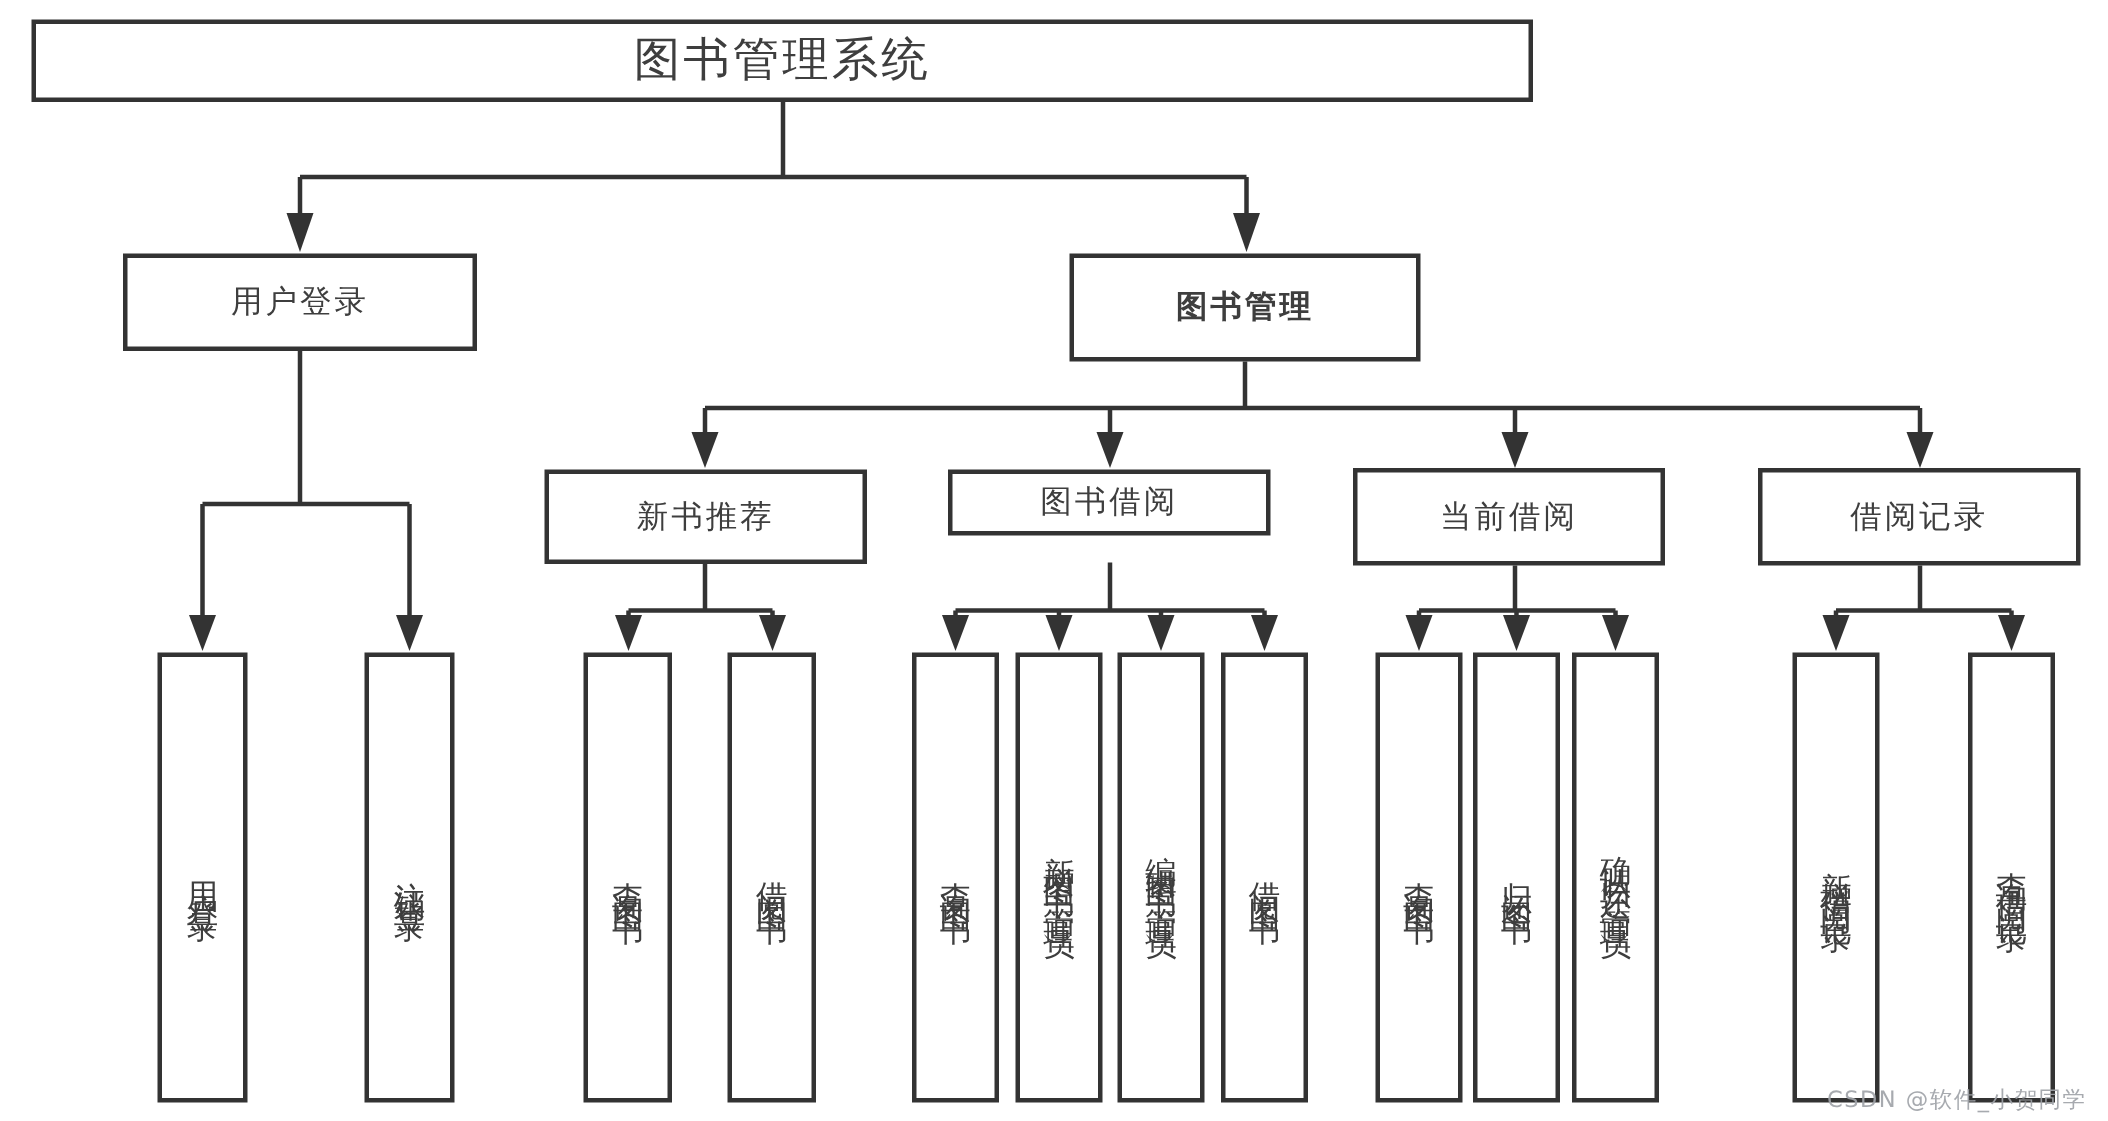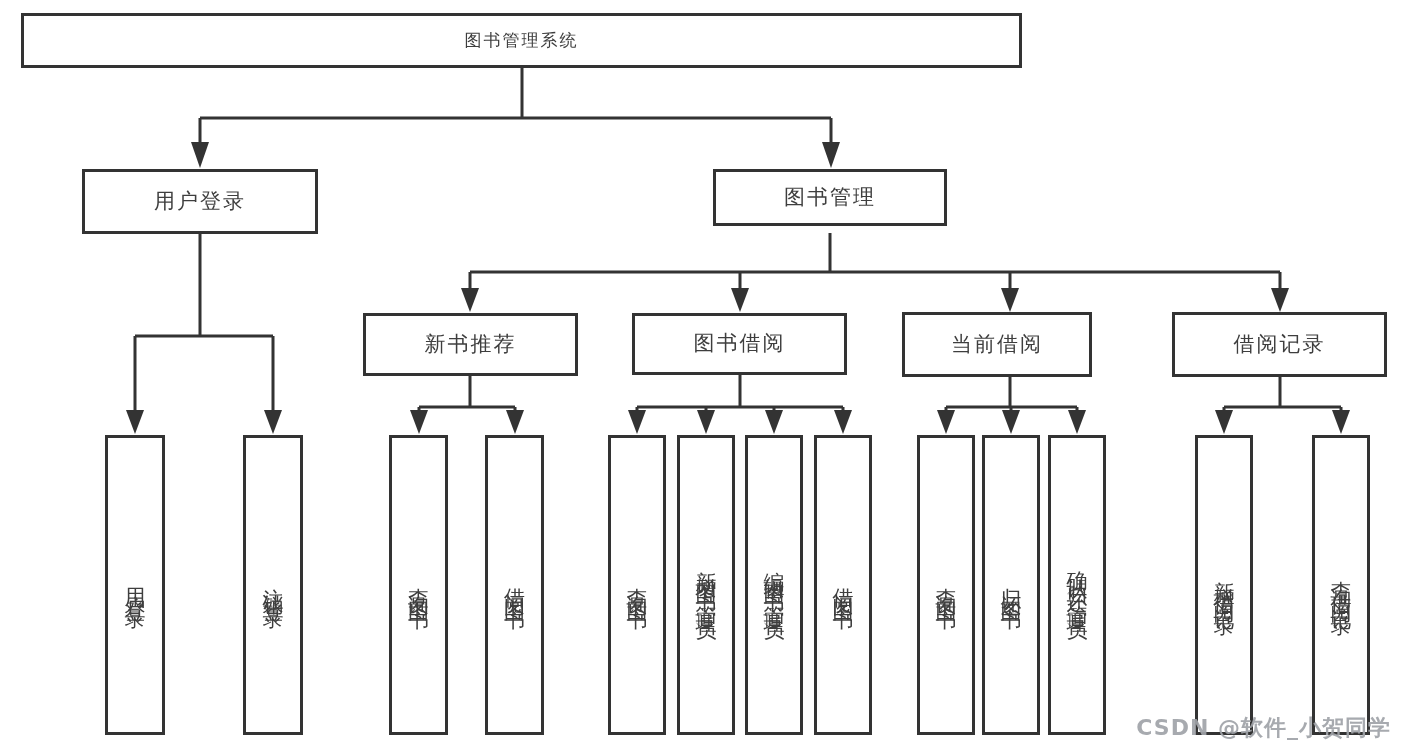--- a/index.html
+++ b/index.html
@@ -23,40 +23,39 @@
     border: 3px solid #333333;
     color: #3e3e3e;
     display: flex;
     align-items: center;
     justify-content: center;
     font-size: 21px;
     letter-spacing: 2px;
     line-height: 1.2;
     white-space: nowrap;
   }
-  .node.root { font-size: 17px; }
+  .node.root { font-size: 31px; }
   .leaf { white-space: normal; }
   .leaf .vtext {
     writing-mode: vertical-rl;
     text-orientation: mixed;
     font-size: 21px;
     letter-spacing: 7px;
     line-height: 1.15;
     white-space: nowrap;
   }
   .watermark {
     position: absolute;
     right: 14px;
     bottom: 4px;
-    font-size: 22px;
+    font-size: 15px;
     color: rgba(160, 163, 168, 0.92);
     letter-spacing: 1px;
     z-index: 10;
     white-space: nowrap;
-    font-weight: bold;
   }
 </style>
 </head>
 <body>
 
 <div class="canvas">
 
   <svg class="connectors" width="1405" height="747" viewBox="0 0 1405 747" xmlns="http://www.w3.org/2000/svg">
     <g stroke="#333333" stroke-width="3" fill="none">
 
@@ -104,31 +103,31 @@
     </g>
   </svg>
 
   <div class="node root" style="left:21px; top:13px; width:1001px; height:55px;">
     <span>图书管理系统</span>
   </div>
 
   <div class="node" style="left:82px; top:169px; width:236px; height:65px;">
     <span>用户登录</span>
   </div>
-  <div class="node" style="left:713px; top:169px; width:234px; height:57px;">
+  <div class="node" style="left:713px; top:169px; width:234px; height:72px;font-weight:bold;">
     <span>图书管理</span>
   </div>
 
   <div class="node" style="left:363px; top:313px; width:215px; height:63px;align-items:center;">
     <span>新书推荐</span>
   </div>
-  <div class="node" style="left:632px; top:313px; width:215px; height:62px;align-items:center;">
+  <div class="node" style="left:632px; top:313px; width:215px; height:44px;align-items:center;">
     <span>图书借阅</span>
   </div>
-  <div class="node" style="left:902px; top:312px; width:190px; height:65px;">
+  <div class="node" style="left:902px; top:312px; width:208px; height:65px;">
     <span>当前借阅</span>
   </div>
   <div class="node" style="left:1172px; top:312px; width:215px; height:65px;align-items:center;">
     <span>借阅记录</span>
   </div>
 
   <div class="node leaf" style="left:105px; top:435px; width:60px; height:300px;">
     <span class="vtext">用户登录</span>
   </div>
   <div class="node leaf" style="left:243px; top:435px; width:60px; height:300px;">

